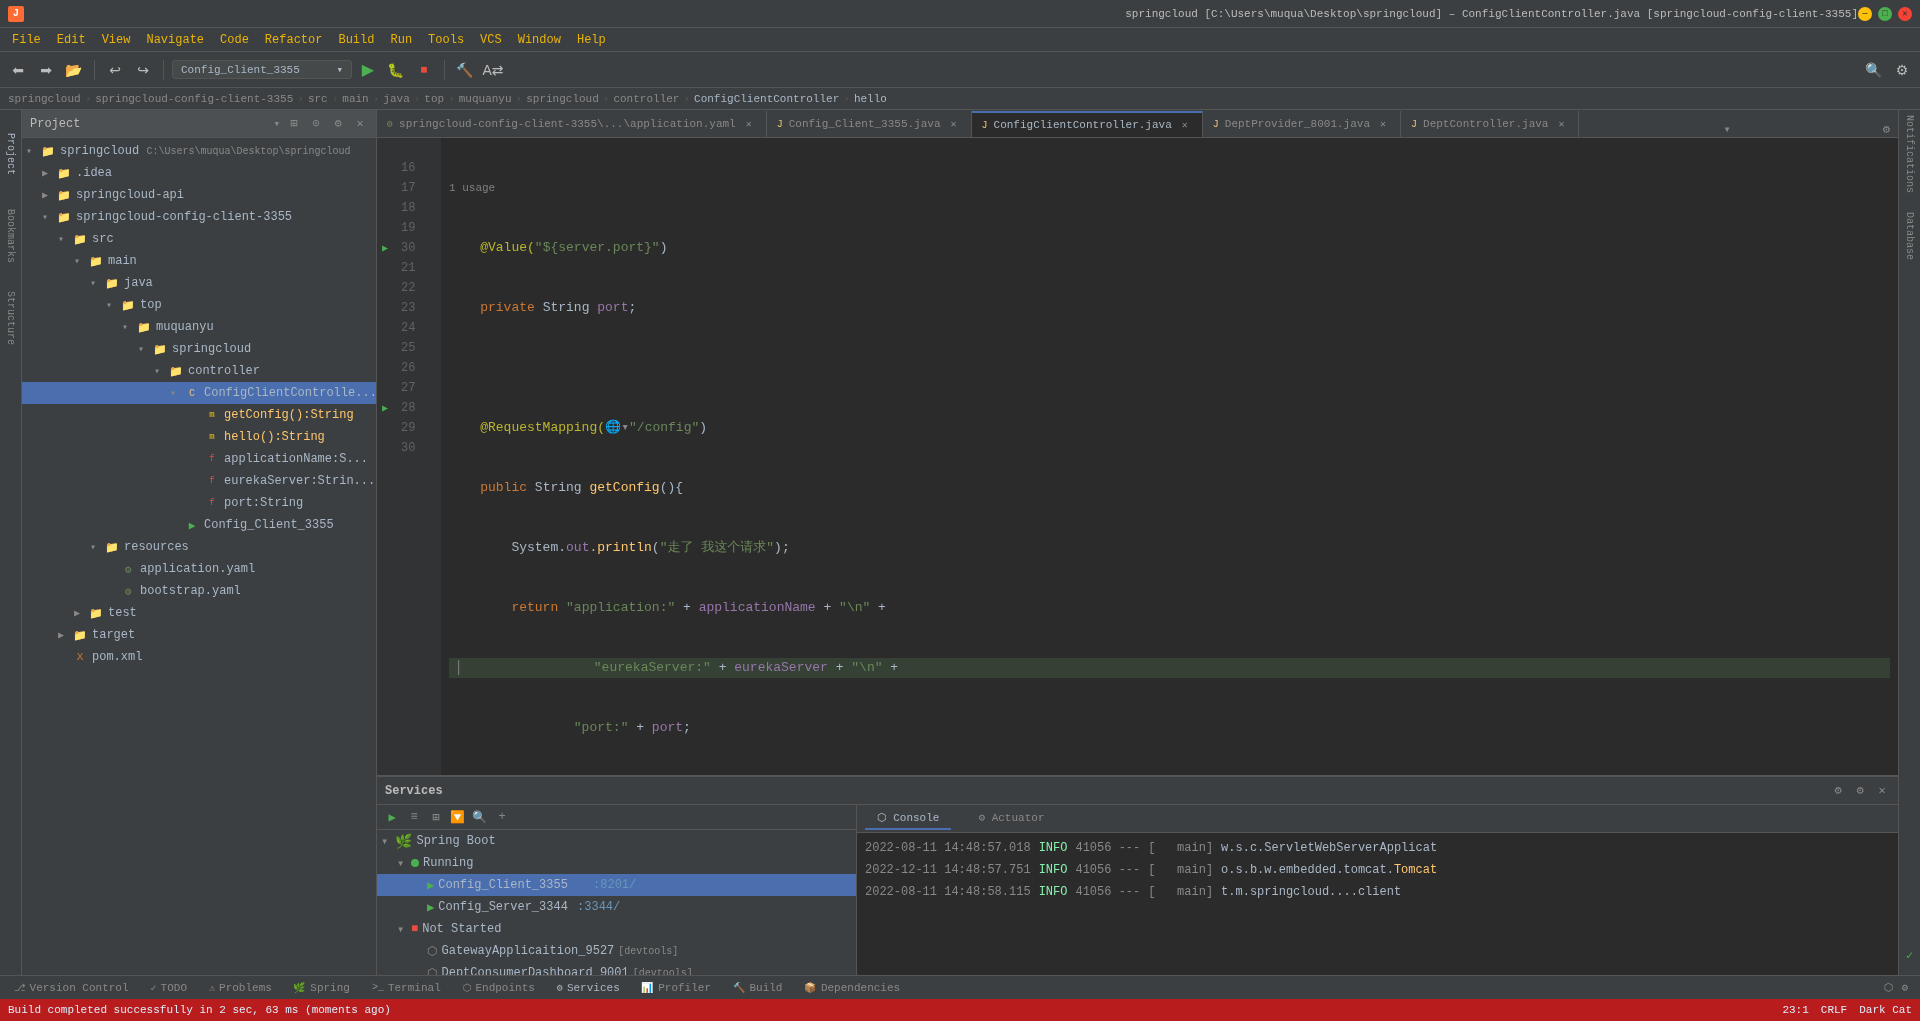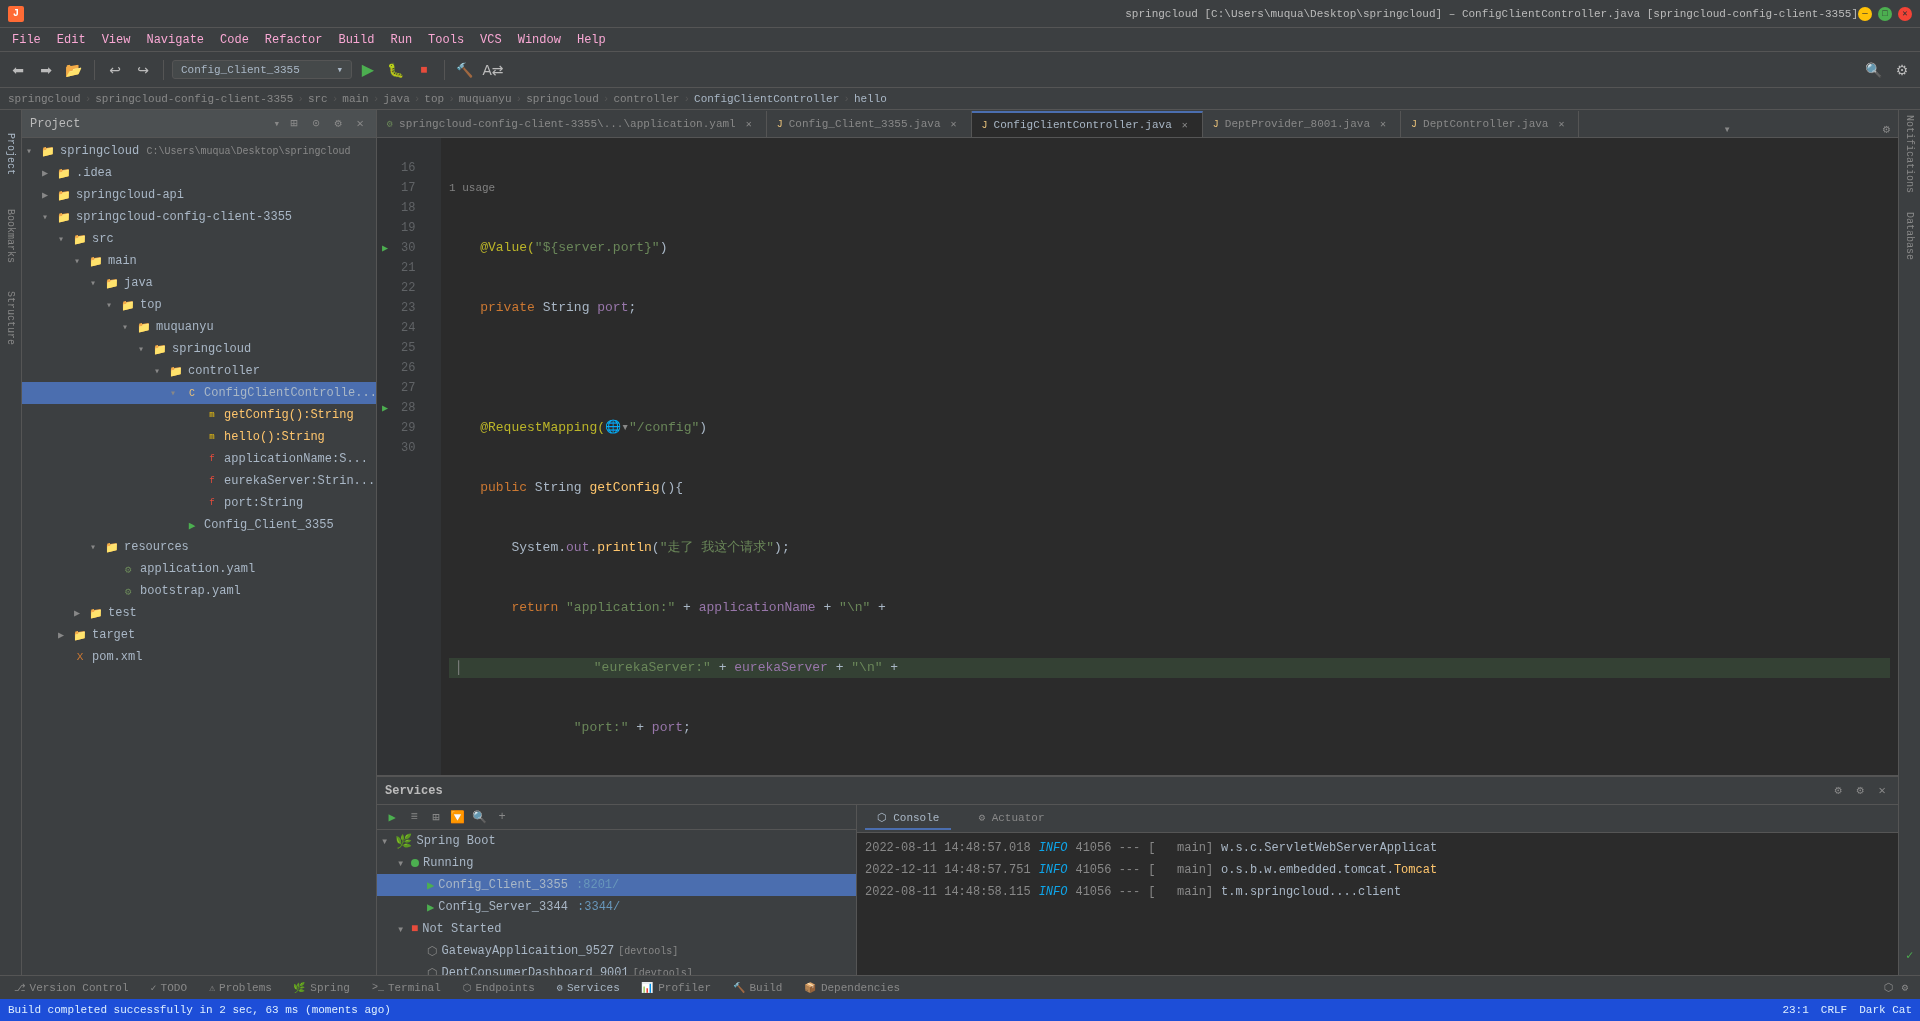--- a/index.html
+++ b/index.html
@@ -57,21 +57,21 @@
       background: #3c3f41;
       height: 24px;
       display: flex;
       align-items: center;
       padding: 0 4px;
       flex-shrink: 0;
       border-bottom: 1px solid #555;
     }
     .menu-item {
       padding: 2px 8px;
-      color: #f9a8d4;
+      color: #eab308;
       font-size: 12px;
       cursor: pointer;
     }
 
     
     #toolbar {
       background: #3c3f41;
       height: 36px;
       display: flex;
       align-items: center;
@@ -406,29 +406,29 @@
     #console-output {
       flex: 1;
       overflow-y: auto;
       padding: 4px 8px;
       font-size: 12px;
       line-height: 22px;
       text-align: right;
     }
     .log-line { display: flex; gap: 8px; }
     .log-time { color: #888; flex-shrink: 0; }
-    .log-level-info { color: #0ea5e9; flex-shrink: 0; font-style: italic; }
+    .log-level-info { color: #86efac; flex-shrink: 0; }
     .log-pid { color: #888; flex-shrink: 0; }
     .log-thread { color: #888; flex-shrink: 0; }
     .log-msg { color: #a9b7c6; }
     .log-highlight { color: #ffc66d; }
 
     
     #status-bar {
-      background: #1d4ed8;
+      background: #b91c1c;
       height: 22px;
       display: flex;
       align-items: center;
       padding: 0 8px;
       font-size: 11px;
       color: #ffffff;
       flex-shrink: 0;
       gap: 12px;
     }
     .status-item { color: #ddeeff; cursor: pointer; }
@@ -847,21 +847,21 @@
           <div class="services-tree-item" style="padding-left:20px;">
             <span style="color:#888; width:14px;">▾</span>
             <span class="running-dot"></span>
             <span>Running</span>
           </div>
 
           <div class="services-tree-item active" style="padding-left:36px;">
             <span style="width:14px;"> </span>
             <span style="color:#4caf50; margin-right:4px;">▶</span>
             <span>Config_Client_3355</span>
-            <span style="color:#6897bb; margin-left:1px;text-align:center;">&nbsp;:8201/</span>
+            <span style="color:#6897bb; margin-left:18px;text-align:center;">&nbsp;:8201/</span>
           </div>
 
           <div class="services-tree-item" style="padding-left:36px;">
             <span style="width:14px;"> </span>
             <span style="color:#4caf50; margin-right:4px;">▶</span>
             <span>Config_Server_3344</span>
             <span style="color:#6897bb; margin-left:2px;">&nbsp;:3344/</span>
           </div>
 
           <div class="services-tree-item" style="padding-left:20px;">

